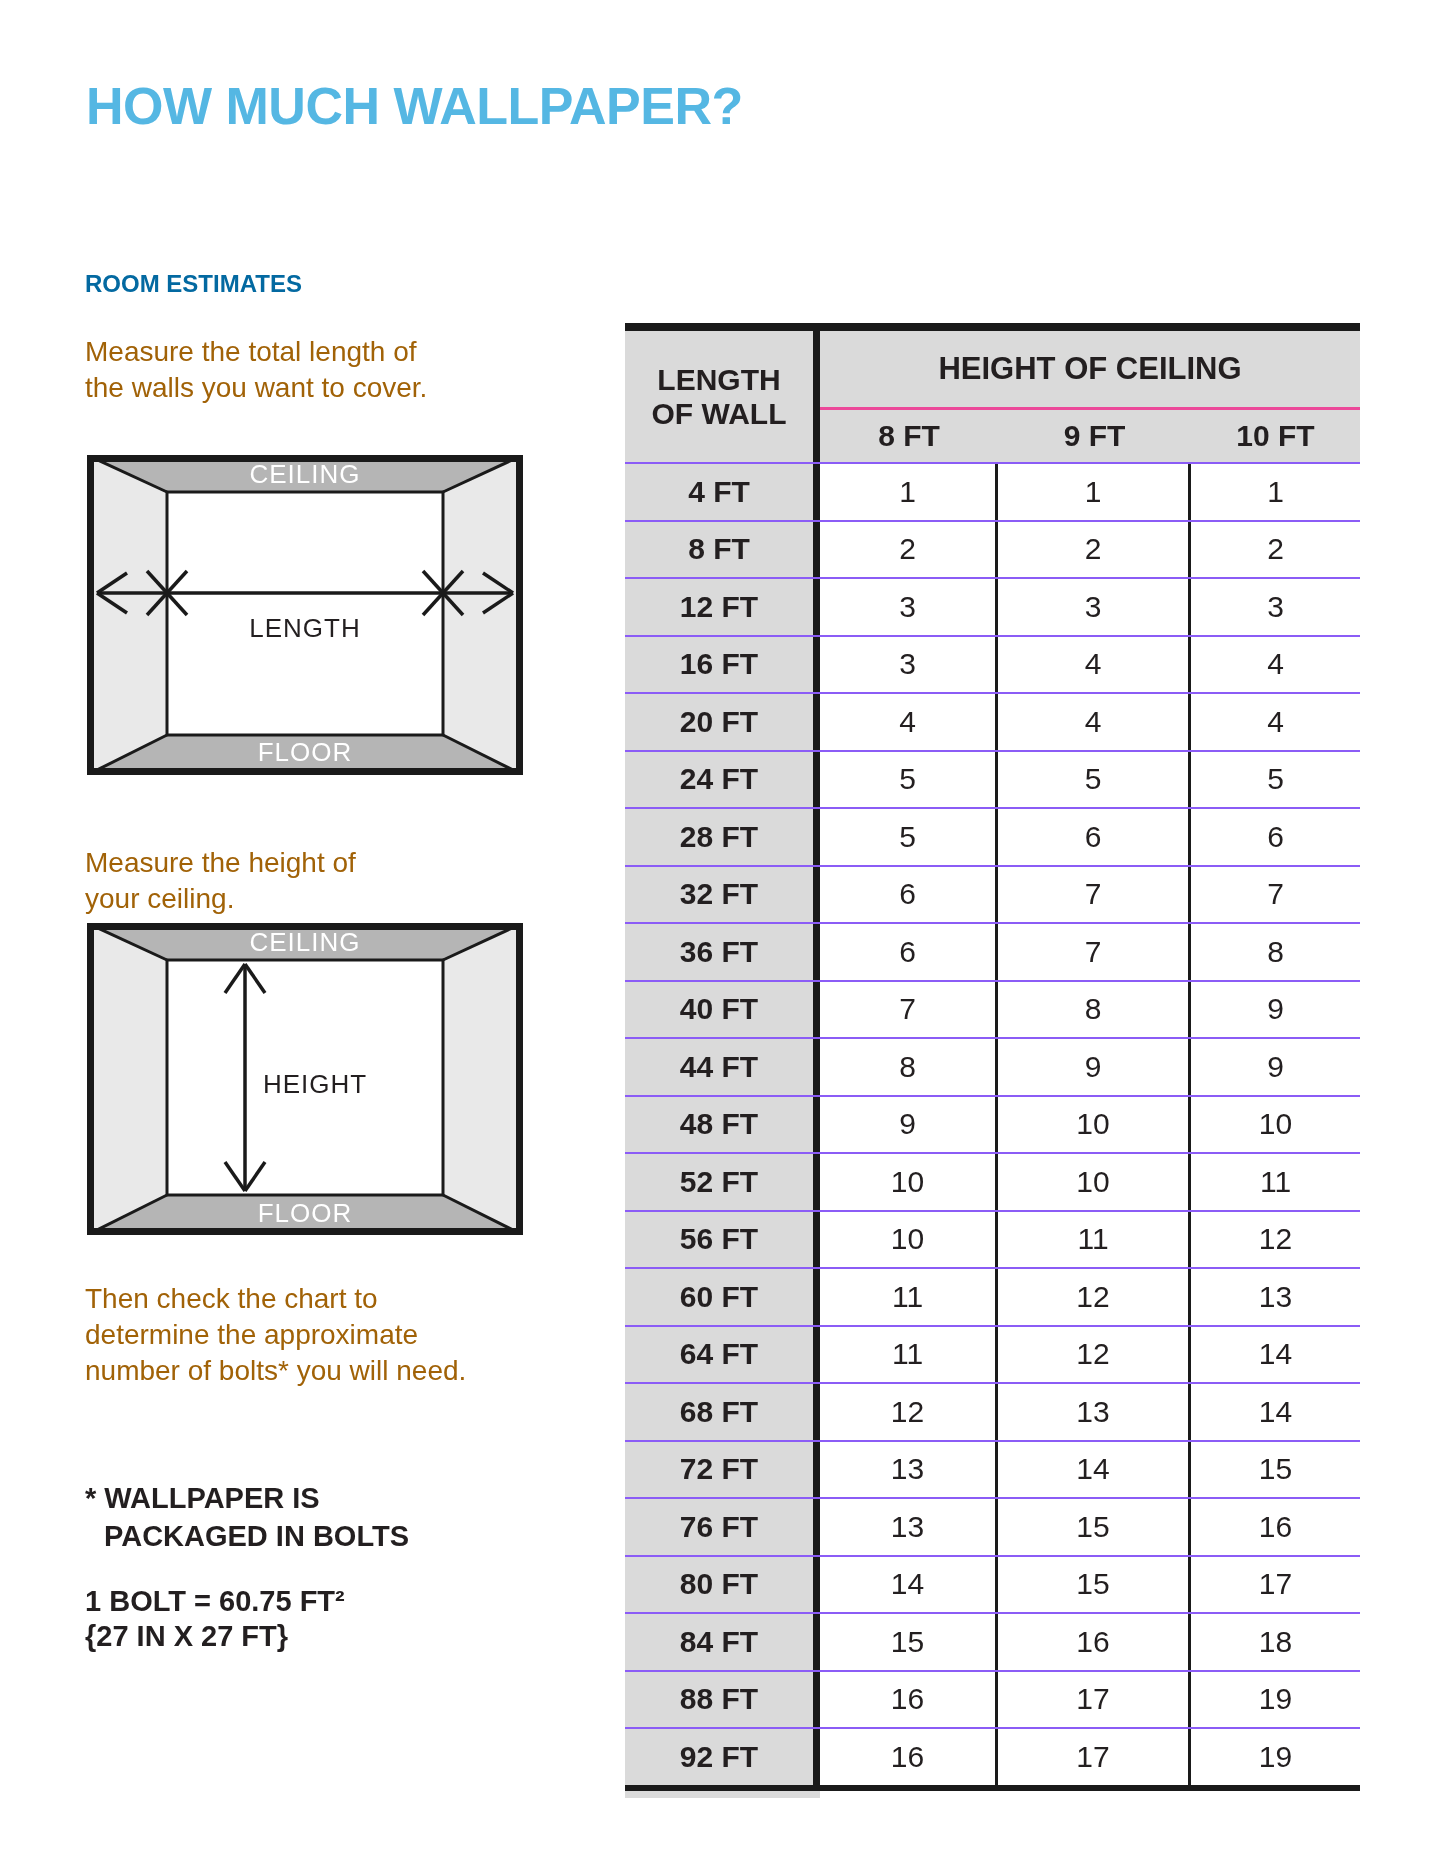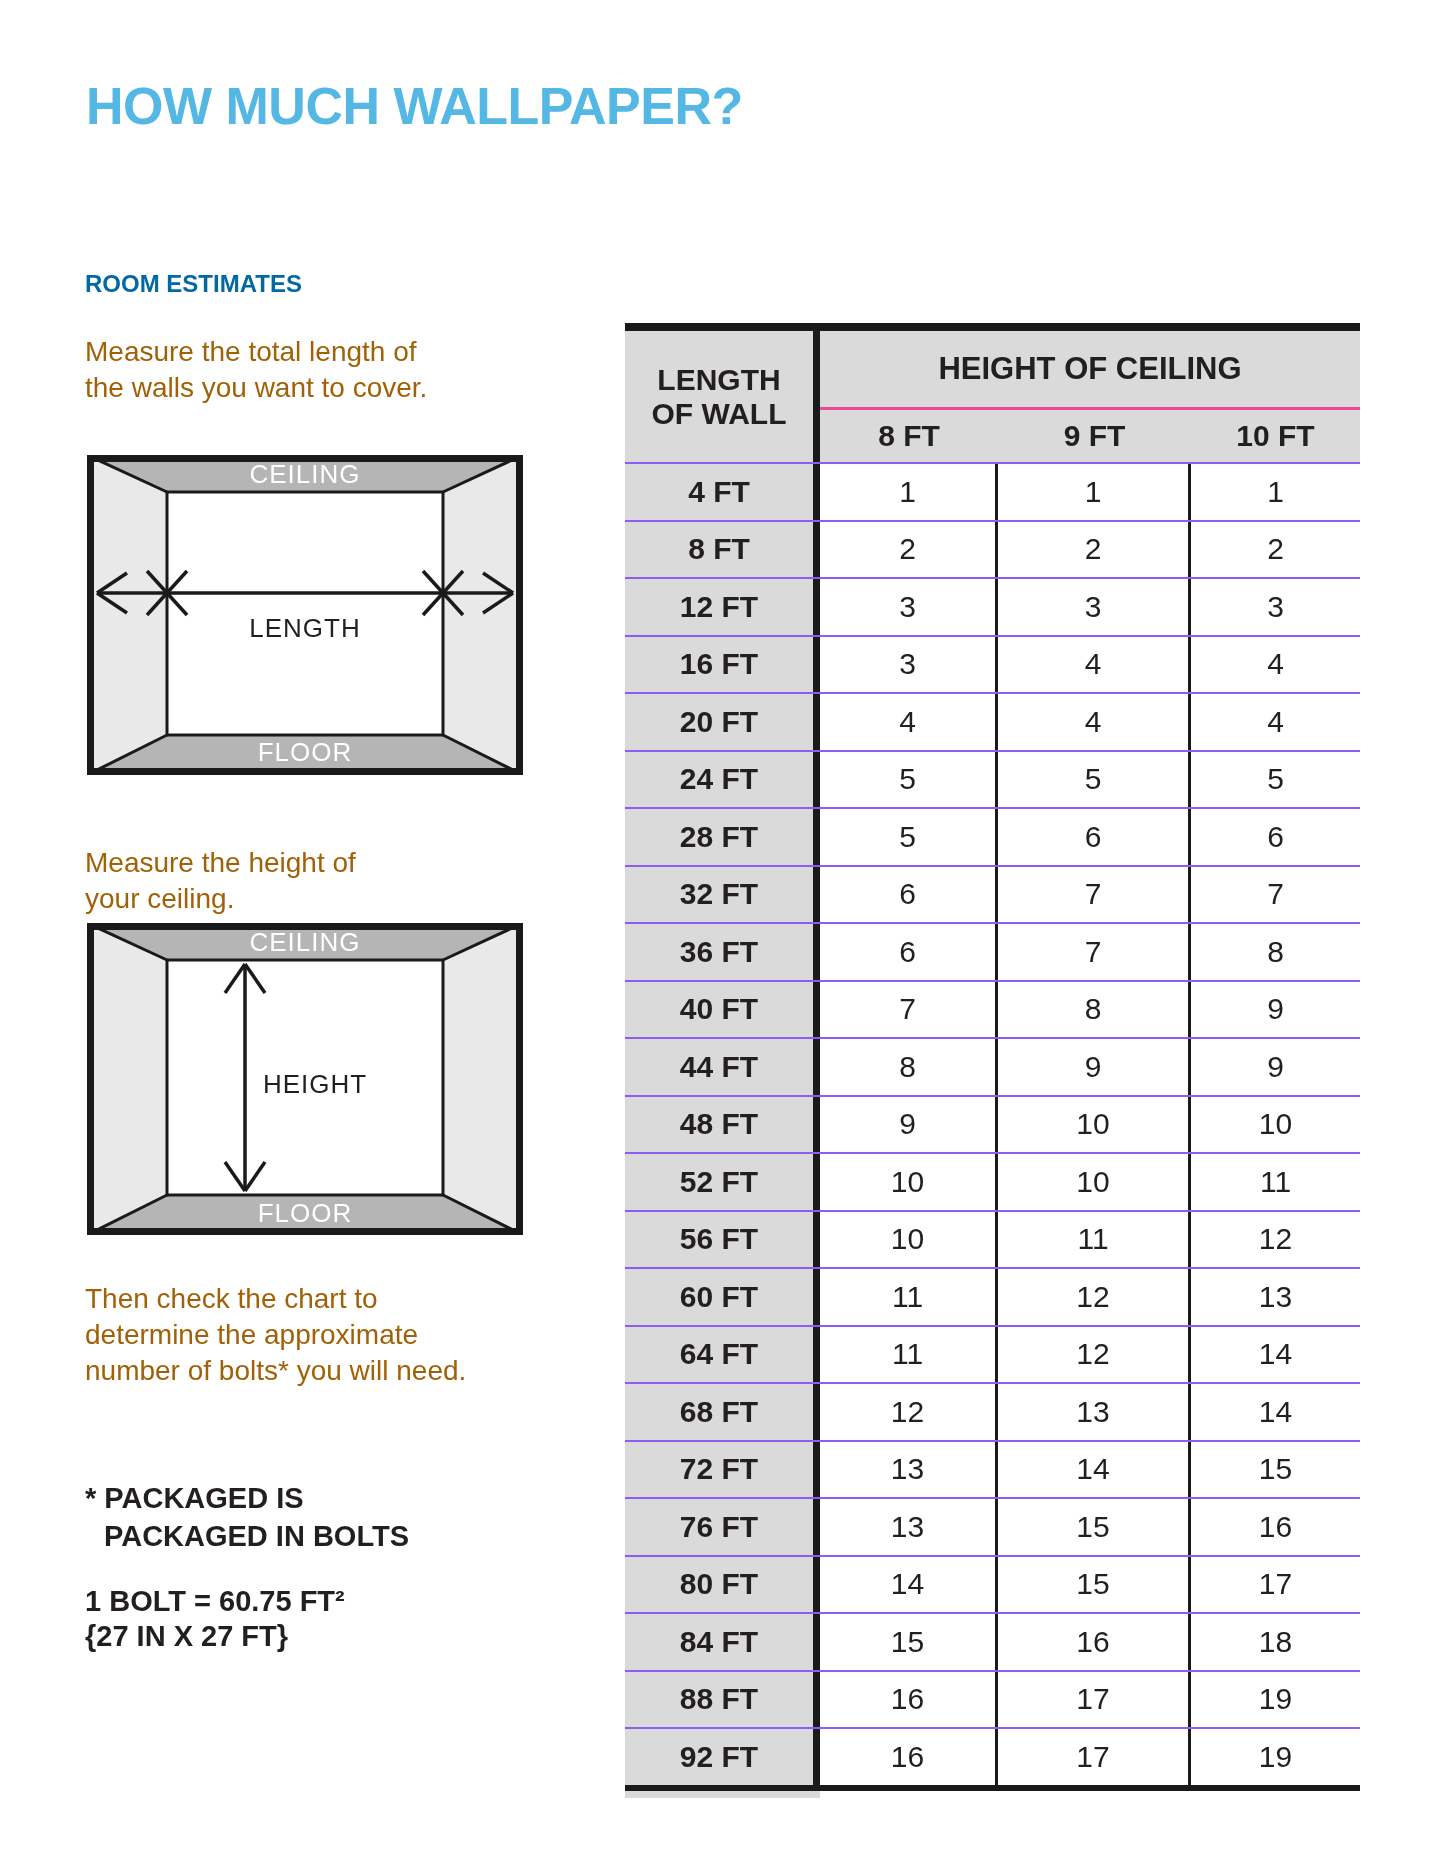--- a/index.html
+++ b/index.html
@@ -123,21 +123,21 @@
     <text x="218" y="28" text-anchor="middle" font-size="26" letter-spacing="1" fill="#ffffff">CEILING</text>
     <text x="218" y="299" text-anchor="middle" font-size="26" letter-spacing="1" fill="#ffffff">FLOOR</text>
     <text x="176" y="170" text-anchor="start" font-size="26" letter-spacing="1" fill="#231f20">HEIGHT</text>
   </svg>
 
   <div class="abs body-text" style="left:85px; top:1281px;">Then check the chart to
 determine the approximate
 number of bolts* you will need.</div>
 
   <div class="abs footnote" style="left:85px; top:1479px;">
-    <div>* PACKAGED IS</div>
+    <div>* WALLPAPER IS</div>
     <div class="indent">PACKAGED IN BOLTS</div>
   </div>
 
   <div class="abs bolt-note" style="left:85px; top:1584px;">1 BOLT = 60.75 FT²
 {27 IN X 27 FT}</div>
 
 
   <div class="abs bolts-table">
     <div class="t-topborder"></div>
     <div class="thead">

